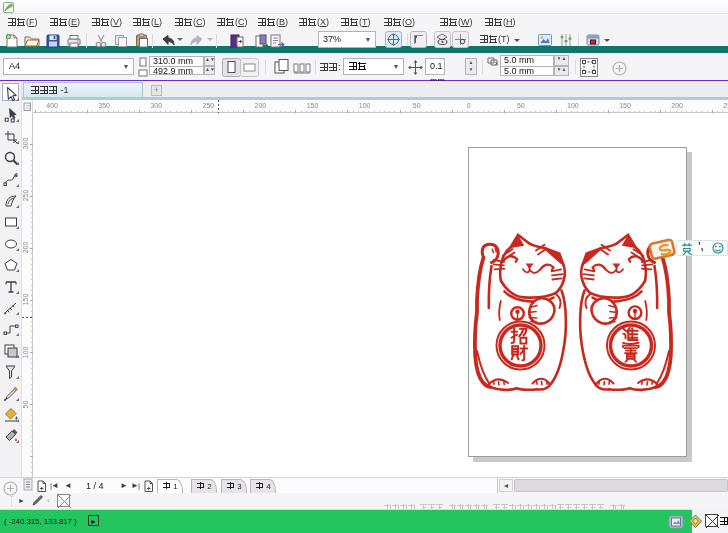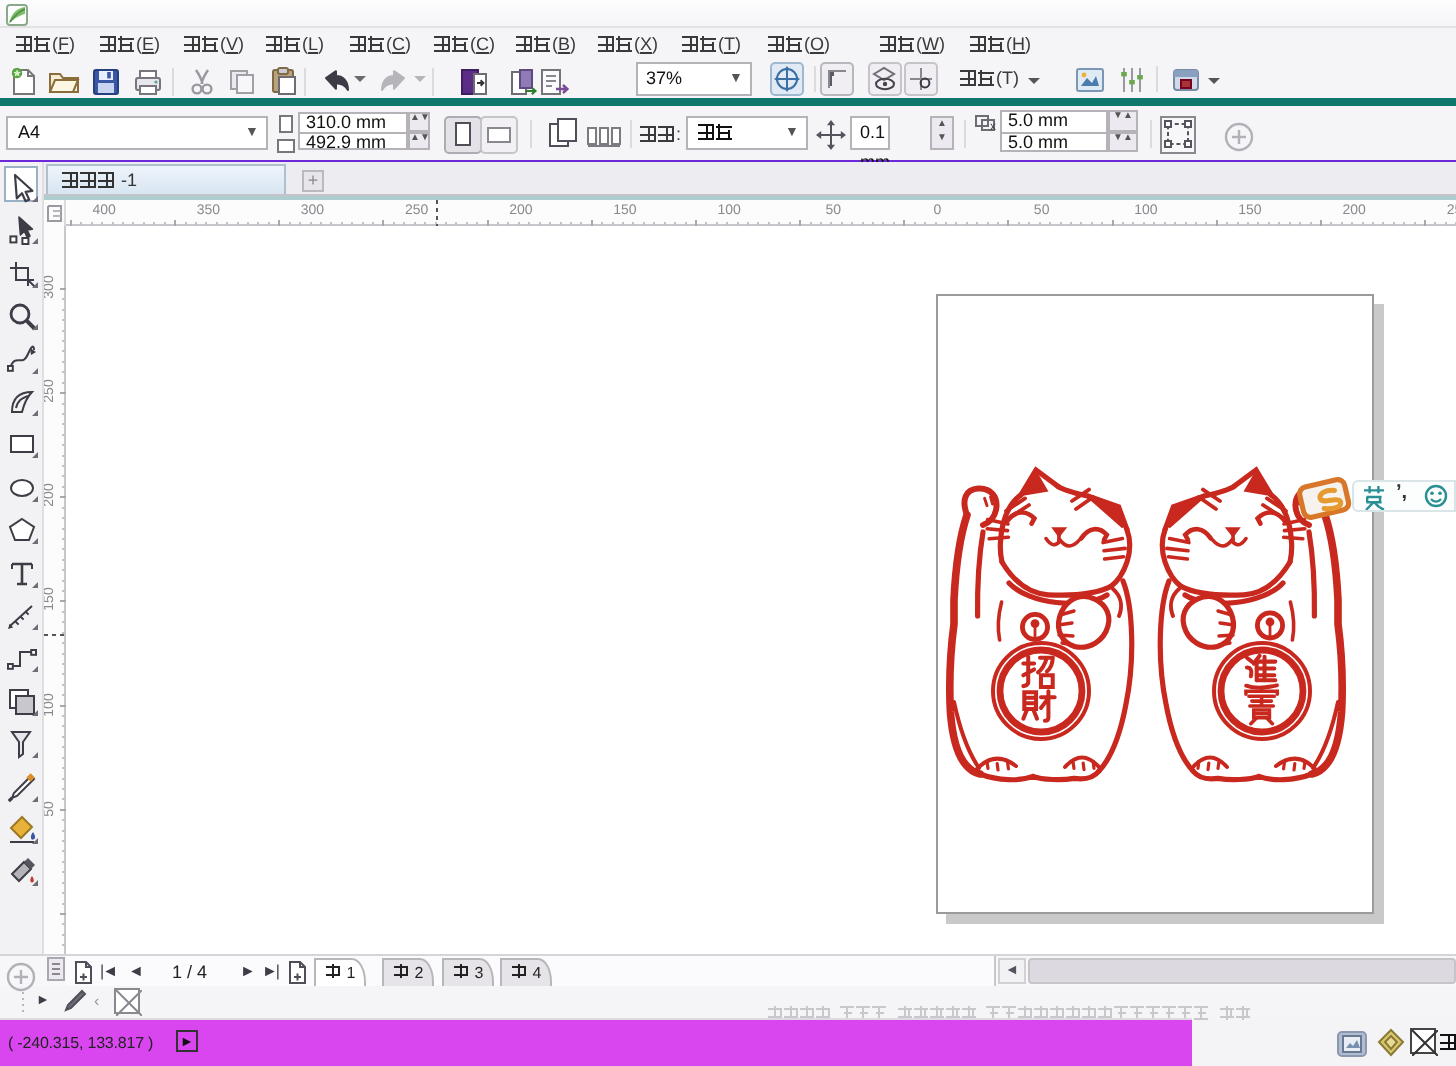--- a/index.html
+++ b/index.html
@@ -19,35 +19,35 @@
  background-size:7px 1px,7px 1px,1px 7px,1px 5px;
  background-position:0 1px,0 5px,3px 0,5.5px 1px}
 b.gs2{background-image:linear-gradient(currentColor,currentColor),linear-gradient(currentColor,currentColor),linear-gradient(currentColor,currentColor),linear-gradient(currentColor,currentColor);
  background-size:7px 1px,4px 1px,7px 1px,1px 7px;
  background-position:0 0,2px 3px,0 6px,2.5px 0}
 
 #title{left:0;top:0;width:728px;height:14px;background:linear-gradient(#fdfdfe,#f5f4f7);
  border-bottom:1px solid #e3e1e6;font-size:9px;color:#2a2a2a;line-height:14px}
 #menu{left:0;top:14px;width:728px;height:15px;background:#f5f4f7;font-size:9px;color:#3a3a3a}
 #menu span{position:absolute;top:3px}
-#toolbar{left:0;top:29px;width:728px;height:24px;background:#f5f4f7;border-bottom:4px solid #0f766e}
+#toolbar{left:0;top:29px;width:728px;height:24px;background:#f5f4f7;border-bottom:7px solid #0f766e}
 #propbar{left:0;top:53px;width:728px;height:28px;background:#f5f4f7;border-bottom:1px solid #6d28d9}
 #tabrow{left:0;top:81px;width:728px;height:16px;background:#edecf0}
 #tealband{left:0;top:97px;width:728px;height:3px;background:#aecdd1;border-top:1px solid #c5c3c8}
 #hruler{left:33px;top:100px;width:695px;height:13px;background:#fcfcfc;border-bottom:1px solid #c9c7cc}
 #rulcorner{left:22px;top:100px;width:11px;height:13px;background:#fbfbfb;border-right:1px solid #dcdadf}
 #toolbox{left:0;top:81px;width:22px;height:452px;background:#f2f1f4;border-right:1px solid #e0dee3}
 #vruler{left:22px;top:113px;width:11px;height:364px;background:#fcfcfc;border-right:1px solid #c9c7cc}
 #canvas{left:33px;top:113px;width:695px;height:364px;background:#fff}
 #page{position:absolute;left:435px;top:34px;width:219px;height:310px;background:#fff;border:1px solid #9b9b9b}
 #pgshadow1{position:absolute;left:654px;top:39px;width:5px;height:310px;background:#c9c9c9}
 #pgshadow2{position:absolute;left:440px;top:344px;width:214px;height:5px;background:#c9c9c9}
 #botrow{left:0;top:477px;width:728px;height:16px;background:#f7f6f9;border-top:1px solid #d6d4d9;font-size:8px}
 #palrow{left:0;top:493px;width:728px;height:16px;background:#f5f4f7}
-#status{left:0;top:509px;width:596px;height:24px;background:#d946ef;border-top:1px solid #dddbe0;font-size:9px;color:#222}
+#status{left:0;top:509px;width:692px;height:24px;background:#22c55e;border-top:1px solid #dddbe0;font-size:9px;color:#222}
 .combo{position:absolute;background:#fff;border:1px solid #b5b3b8;font-size:9px;color:#111}
 .combo i{position:absolute;right:1px;top:0;bottom:0;width:12px;font-style:normal;color:#555;
  display:flex;align-items:center;justify-content:center;font-size:7px}
 .spinbox{position:absolute;background:#fff;border:1px solid #b5b3b8;font-size:9px;color:#111}
 .num{position:absolute;font-size:7px;color:#8a888d}
 .vnum{position:absolute;font-size:7px;color:#8a888d;transform:rotate(-90deg);transform-origin:center}
 .pagetab{position:absolute;top:1px;height:15px;font-size:8px;color:#222;background:#e4e2e7;
  border:1px solid #b8b6bb;border-bottom:none;padding:2px 4px 0 5px;
  border-top-right-radius:7px 12px}
 svg{display:block}

